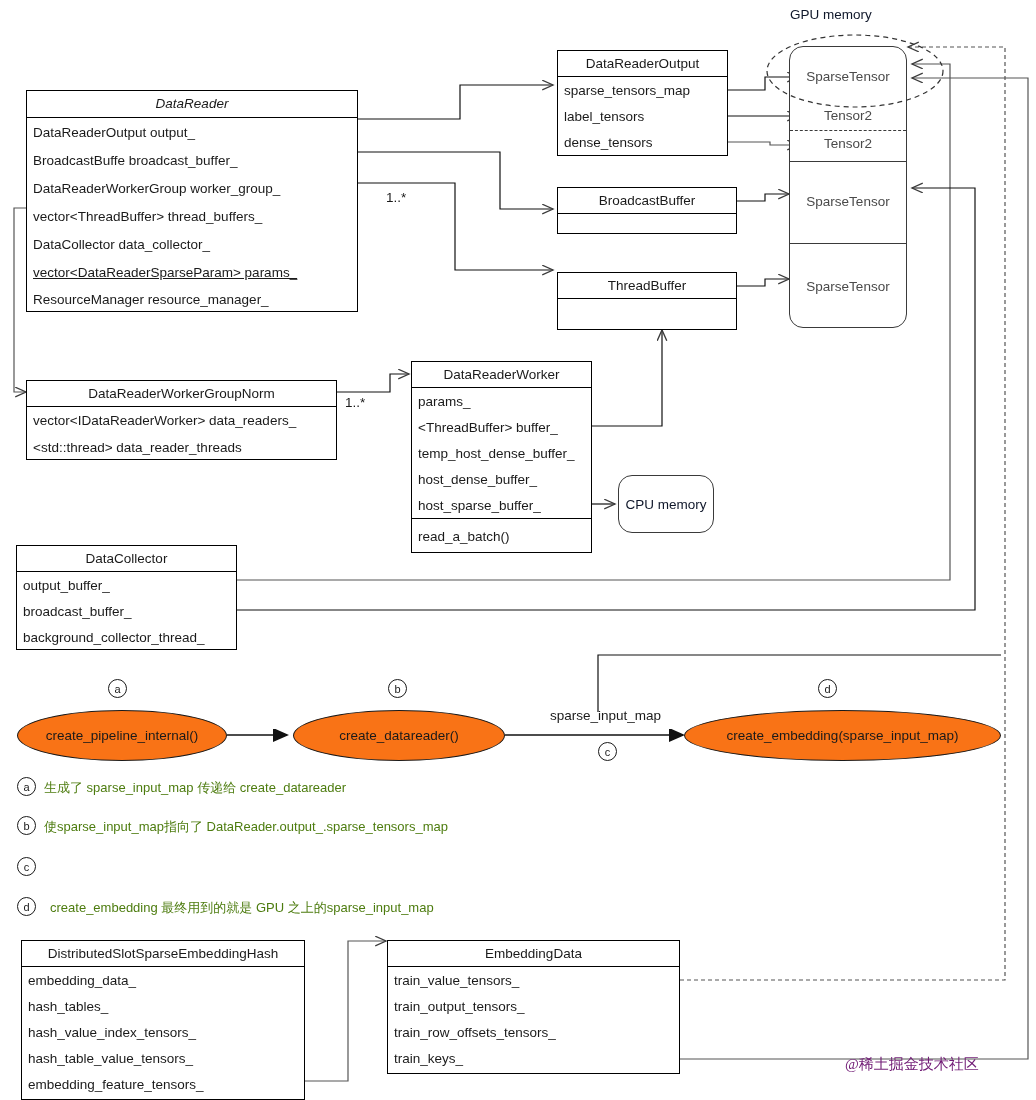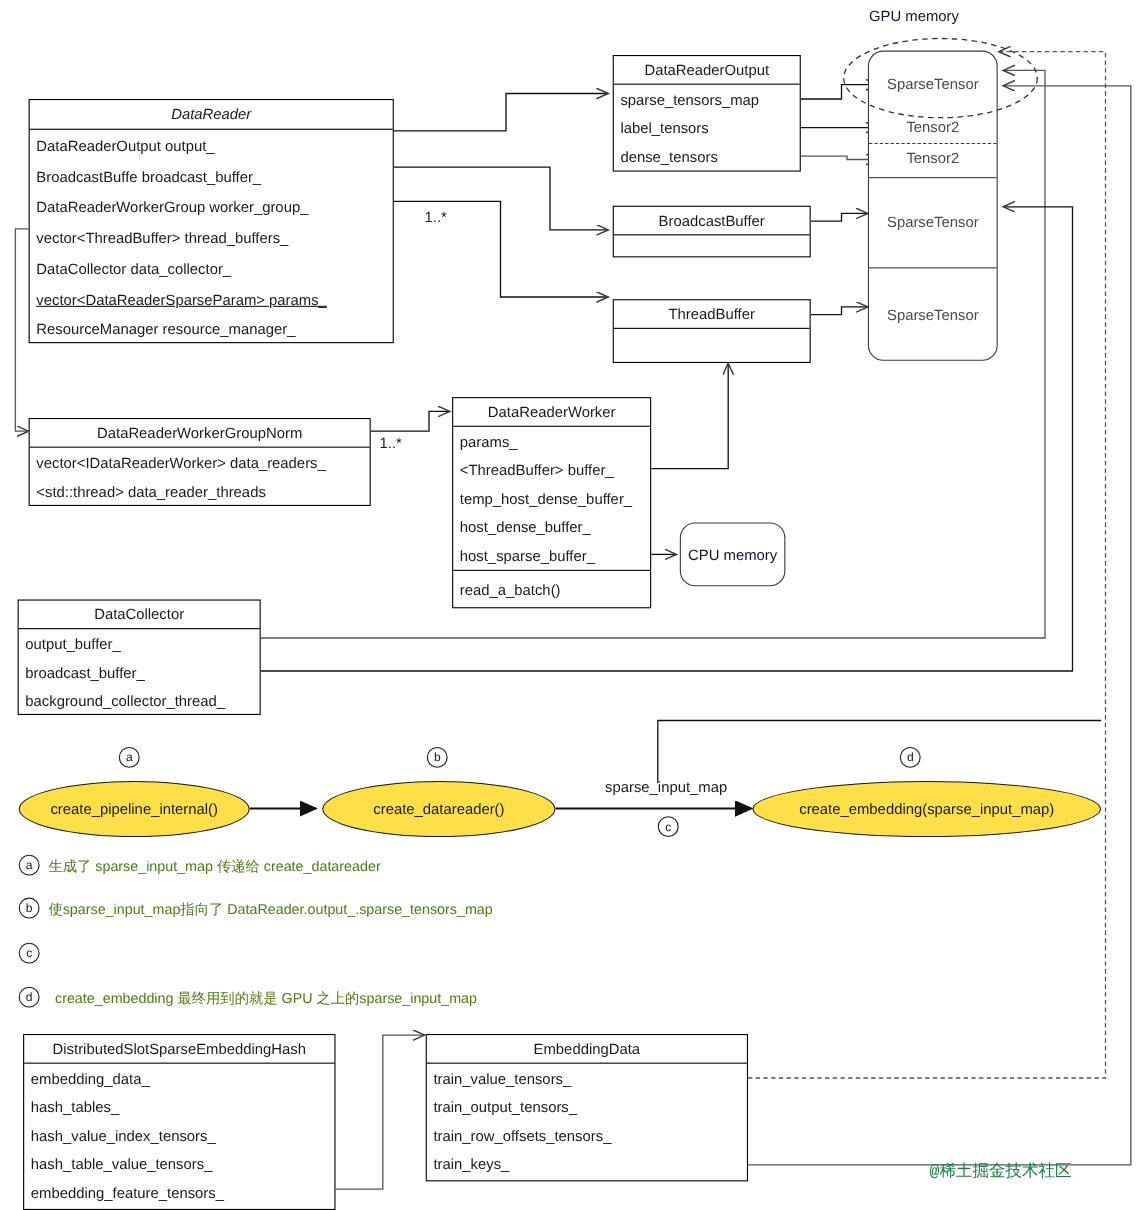--- a/index.html
+++ b/index.html
@@ -16,30 +16,30 @@
   .uml .sep{border-top:1px solid #000;}
 
   .rrect{position:absolute;border:1px solid #3a3a3a;border-radius:14px;background:#fff;box-sizing:border-box;}
   .cellline{position:absolute;border-top:1px solid #3a3a3a;}
   .cellline.dash{border-top:1px dashed #3a3a3a;}
   .celltext{position:absolute;font-size:13.5px;color:#4a4a4a;text-align:center;white-space:nowrap;}
 
   .lbl{position:absolute;font-size:13.5px;white-space:nowrap;color:#1a1a1a;}
   .lbl.gray{color:#0f172a;}
 
-  .ell{position:absolute;border:1px solid #1a1a1a;border-radius:50%;background:#fde047;box-sizing:border-box;
+  .ell{position:absolute;border:1px solid #1a1a1a;border-radius:50%;background:#f97316;box-sizing:border-box;
        display:flex;align-items:center;justify-content:center;font-size:13.5px;white-space:nowrap;}
 
   .circ{position:absolute;border:1px solid #1a1a1a;border-radius:50%;background:#fff;box-sizing:border-box;
         display:flex;align-items:center;justify-content:center;font-size:11px;}
 
   .note{position:absolute;font-size:13px;white-space:nowrap;color:#4d7c0f;}
 
-  .wm{position:absolute;font-size:15px;color:#15803d;white-space:nowrap;
-      font-family:Liberation Mono, monospace;}
+  .wm{position:absolute;font-size:15px;color:#701a75;white-space:nowrap;
+      font-family:Liberation Serif, serif;}
 </style>
 </head>
 <body>
 
 <div id="canvas">
 
   <svg id="wires">
     <defs>
       <marker id="ah" markerWidth="11" markerHeight="11" refX="9" refY="4" orient="auto">
         <path d="M0,0 L9,4 L0,8" fill="none" stroke="#3a3a3a" stroke-width="1.1"></path>

